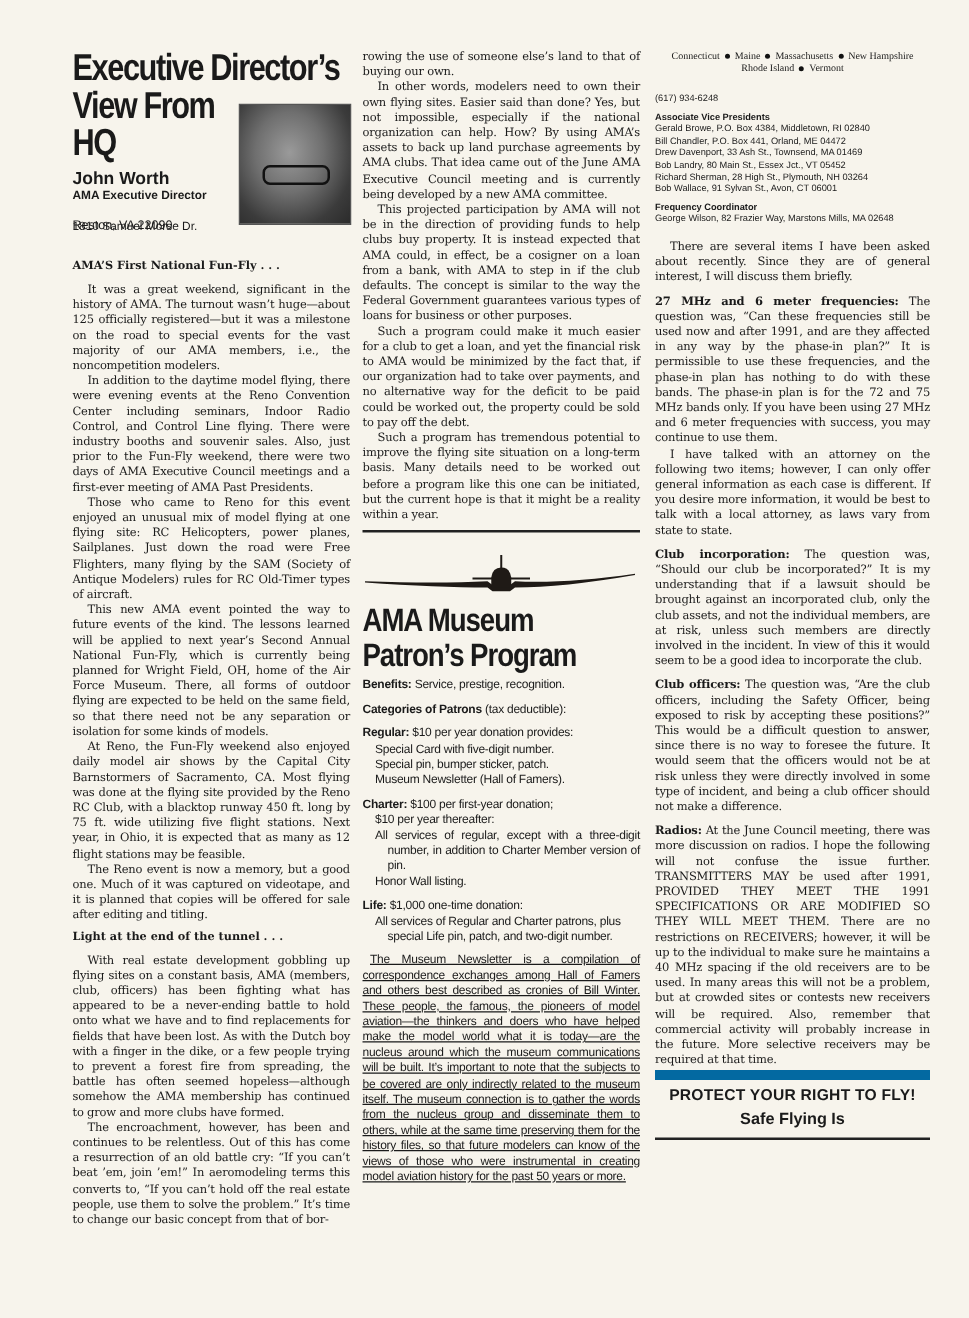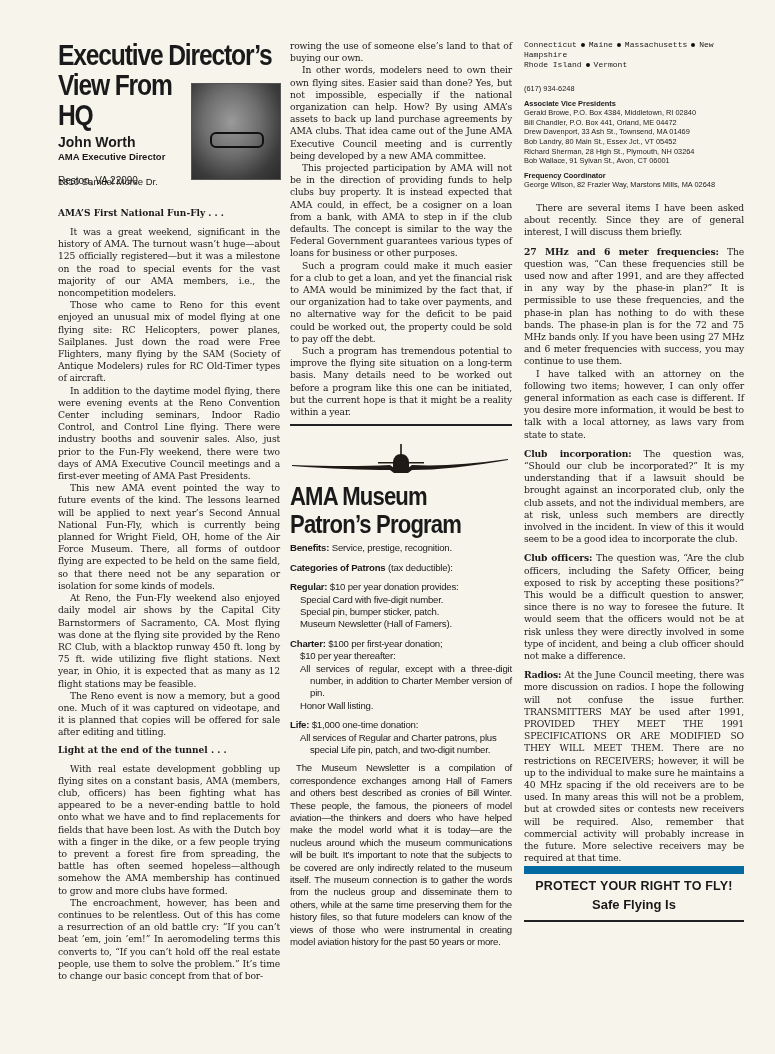--- a/index.html
+++ b/index.html
@@ -72,23 +72,23 @@
     letter-spacing: -0.2px;
   }
   .patron .line { margin: 0; }
   .patron .ind { padding-left: 10px; }
   .patron .gap { height: 7px; }
   .patron b { font-weight: bold; }
   .museum-body {
     font-family: "Liberation Sans", sans-serif; font-size: 9.6px; line-height: 12.4px;
     text-align: justify; letter-spacing: -0.2px; margin-top: 6px;
   }
-  .museum-body p { margin: 0; text-indent: 6px; }
-
-  .states { font-family: Liberation Mono, monospace; font-size: 8px; line-height: 10px; }
+  .museum-body p { margin: 0; text-indent: 6px; text-decoration: underline; }
+
+  .states { font-family: Liberation Serif, serif; font-size: 8px; text-align: center; line-height: 10px; }
   .states .dot { display: inline-block; width: 4px; height: 4px; background: #111; border-radius: 50%; margin: 0 4px; vertical-align: middle; }
   .dr-wrap { position: relative; height: 118px; }
   .dr-numeral { position: absolute; left: 2px; top: 22px; width: 7px; height: 28px; background: #111; }
   .dr-title { position: absolute; left: 0; top: 52px; font-family: "Liberation Sans", sans-serif; font-weight: bold; font-size: 15px; transform: scaleX(0.88); transform-origin: left; white-space: nowrap; }
   .dr-name { position: absolute; left: 0; top: 72px; font-family: "Liberation Sans", sans-serif; font-weight: bold; font-size: 13px; transform: scaleX(0.9); transform-origin: left; white-space: nowrap; }
   .dr-role { position: absolute; left: 0; top: 88px; font-family: "Liberation Sans", sans-serif; font-weight: bold; font-size: 9px; }
   .dr-a1 { position: absolute; left: 0; top: 99px; font-family: "Liberation Sans", sans-serif; font-size: 9px; }
   .dr-a2 { position: absolute; left: 0; top: 110px; font-family: "Liberation Sans", sans-serif; font-size: 9px; }
   .dr-photo {
     position: absolute; left: 132px; top: 22px; width: 88px; height: 96px;
@@ -127,22 +127,22 @@
           <div class="glasses"></div>
         </div>
       <div class="ed-name">John Worth</div>
       <div class="ed-role">AMA Executive Director</div>
       <div class="ed-addr1">1810 Samuel Morse Dr.</div>
       <div class="ed-addr2">Reston, VA 22090</div>
     </div>
     <div class="subhead">AMA’S First National Fun-Fly . . .</div>
     <div class="body-text">
       <p>It was a great weekend, significant in the history of AMA. The turnout wasn’t huge—about 125 officially registered—but it was a milestone on the road to special events for the vast majority of our AMA members, i.e., the noncompetition modelers.</p>
+      <p>In addition to the daytime model flying, there were evening events at the Reno Convention Center including seminars, Indoor Radio Control, and Control Line flying. There were industry booths and souvenir sales. Also, just prior to the Fun-Fly weekend, there were two days of AMA Executive Council meetings and a first-ever meeting of AMA Past Presidents.</p>
       <p>Those who came to Reno for this event enjoyed an unusual mix of model flying at one flying site: RC Helicopters, power planes, Sailplanes. Just down the road were Free Flighters, many flying by the SAM (Society of Antique Modelers) rules for RC Old-Timer types of aircraft.</p>
-      <p>In addition to the daytime model flying, there were evening events at the Reno Convention Center including seminars, Indoor Radio Control, and Control Line flying. There were industry booths and souvenir sales. Also, just prior to the Fun-Fly weekend, there were two days of AMA Executive Council meetings and a first-ever meeting of AMA Past Presidents.</p>
       <p>This new AMA event pointed the way to future events of the kind. The lessons learned will be applied to next year’s Second Annual National Fun-Fly, which is currently being planned for Wright Field, OH, home of the Air Force Museum. There, all forms of outdoor flying are expected to be held on the same field, so that there need not be any separation or isolation for some kinds of models.</p>
       <p>At Reno, the Fun-Fly weekend also enjoyed daily model air shows by the Capital City Barnstormers of Sacramento, CA. Most flying was done at the flying site provided by the Reno RC Club, with a blacktop runway 450 ft. long by 75 ft. wide utilizing five flight stations. Next year, in Ohio, it is expected that as many as 12 flight stations may be feasible.</p>
       <p>The Reno event is now a memory, but a good one. Much of it was captured on videotape, and it is planned that copies will be offered for sale after editing and titling.</p>
     </div>
     <div class="subhead">Light at the end of the tunnel . . .</div>
     <div class="body-text">
       <p>With real estate development gobbling up flying sites on a constant basis, AMA (members, club, officers) has been fighting what has appeared to be a never-ending battle to hold onto what we have and to find replacements for fields that have been lost. As with the Dutch boy with a finger in the dike, or a few people trying to prevent a forest fire from spreading, the battle has often seemed hopeless—although somehow the AMA membership has continued to grow and more clubs have formed.</p>
       <p>The encroachment, however, has been and continues to be relentless. Out of this has come a resurrection of an old battle cry: “If you can’t beat ’em, join ’em!” In aeromodeling terms this converts to, “If you can’t hold off the real estate people, use them to solve the problem.” It’s time to change our basic concept from that of bor-</p>
     </div>
   </div>

